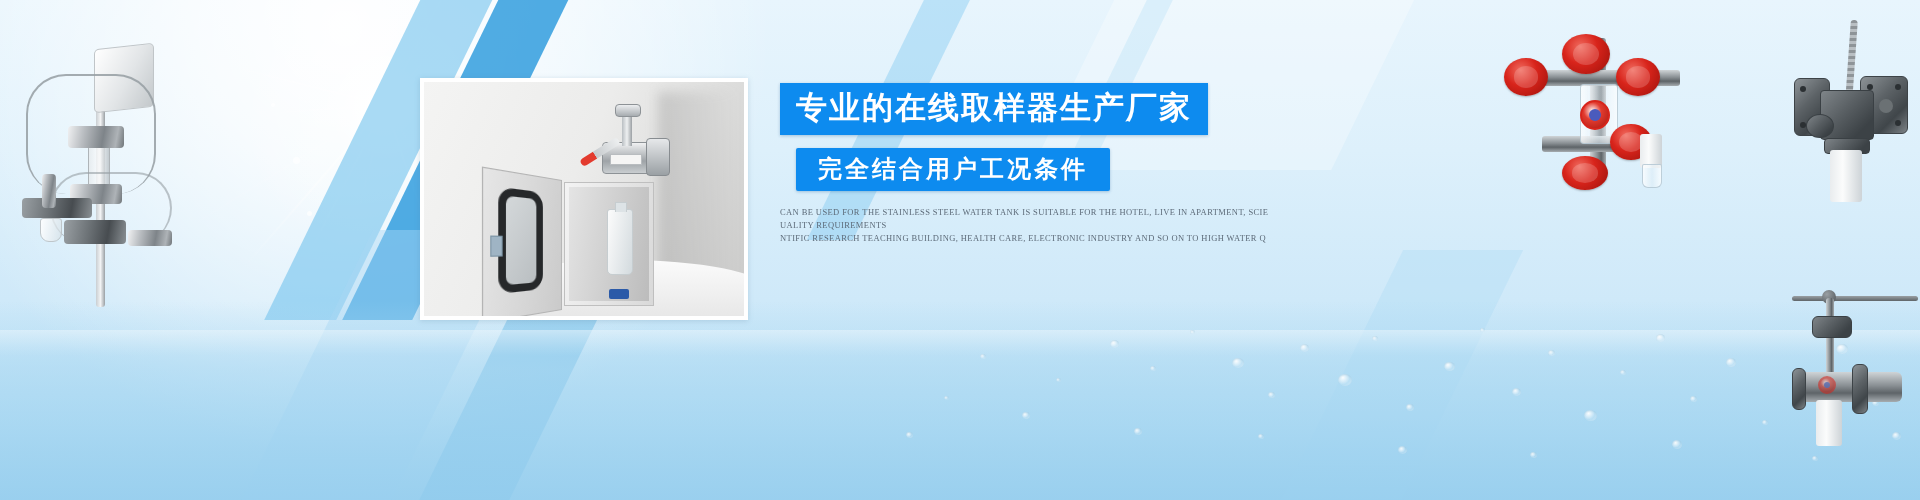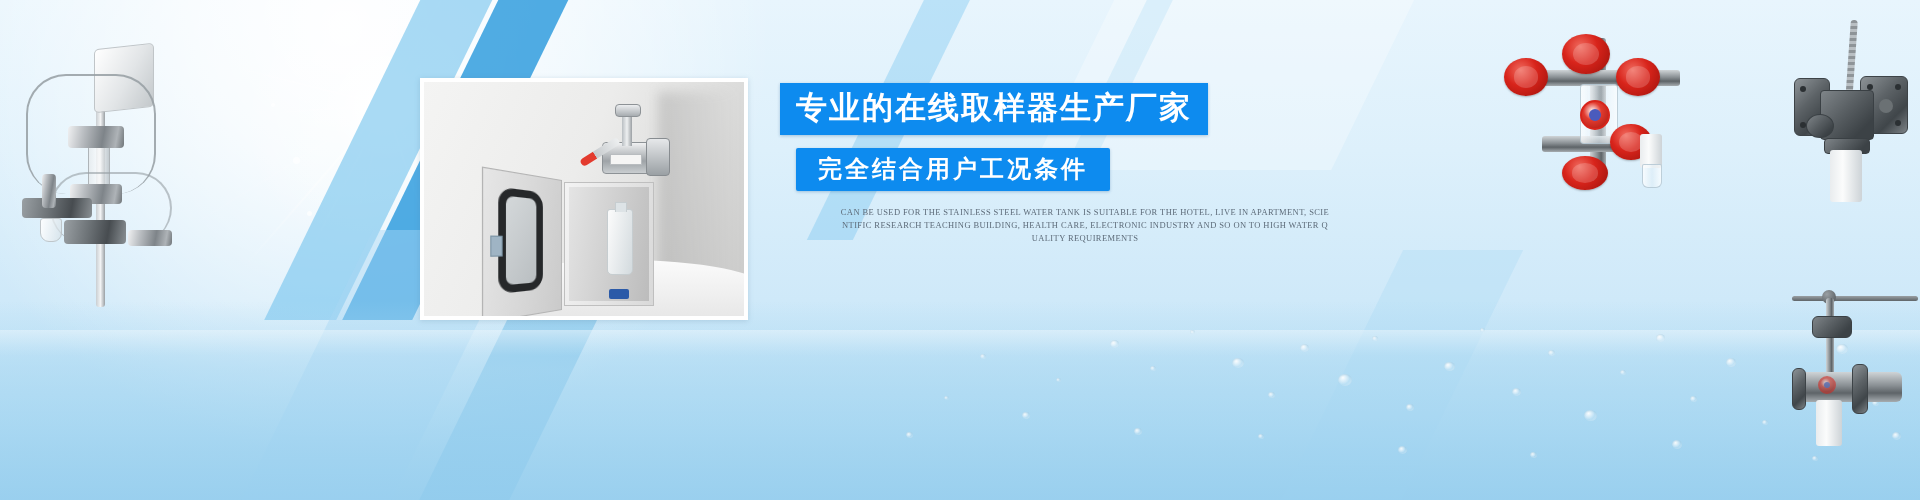--- a/index.html
+++ b/index.html
@@ -111,21 +111,21 @@
     margin-top:13px;margin-left:16px;font-size:24px;line-height:32px;
     padding:5px 22px 6px 22px;letter-spacing:3px;border-radius:2px;
     box-shadow:0 1px 3px rgba(20,90,150,.3);
   }
   .eng{
     margin-top:15px;width:610px;
     font-family:"Liberation Serif","DejaVu Serif",serif;
     font-size:8.5px;line-height:13px;letter-spacing:.4px;
     color:#5d6b79;text-transform:uppercase;
   }
-  .eng div{white-space:nowrap;text-align:center;}
+  .eng div{white-space:nowrap;}
 
   
   .prod{position:absolute;}
   .metal{background:linear-gradient(100deg,#f0f1f2 0%,#b9bdc1 28%,#7e8489 62%,#aeb3b7 85%,#6f7579 100%);}
   .metal-d{background:linear-gradient(100deg,#9aa0a4 0%,#6c7276 40%,#474c50 70%,#8a9094 100%);}
 
   
   .lp{left:8px;top:22px;width:180px;height:285px;}
   .lp-pole{position:absolute;left:88px;top:50px;width:9px;height:235px;border-radius:3px;
     background:linear-gradient(90deg,#c9ced2,#f2f3f4,#9aa0a4);}
@@ -303,22 +303,22 @@
       <div class="ph-handle"></div>
       <div class="ph-logo-chip"></div>
     </div>
   </div>
 
   <div class="txt">
     <div class="pill pill-main">专业的在线取样器生产厂家</div>
     <div class="pill pill-sub">完全结合用户工况条件</div>
     <div class="eng">
       <div>CAN BE USED FOR THE STAINLESS STEEL WATER TANK IS SUITABLE FOR THE HOTEL, LIVE IN APARTMENT, SCIE</div>
+      <div>UALITY REQUIREMENTS</div>
       <div>NTIFIC RESEARCH TEACHING BUILDING, HEALTH CARE, ELECTRONIC INDUSTRY AND SO ON TO HIGH WATER Q</div>
-      <div>UALITY REQUIREMENTS</div>
     </div>
   </div>
 
   <div class="prod rp1">
     <div class="pipe-v" style="left:100px;top:10px;height:140px;"></div>
     <div class="pipe-h" style="left:30px;top:42px;width:160px;"></div>
     <div class="pipe-h" style="left:52px;top:108px;width:120px;"></div>
     <div class="glass-col" style="left:90px;top:56px;width:36px;height:58px;"></div>
     <div class="wheel" style="left:72px;top:6px;width:48px;height:40px;"></div>
     <div class="wheel" style="left:14px;top:30px;width:44px;height:38px;"></div>

